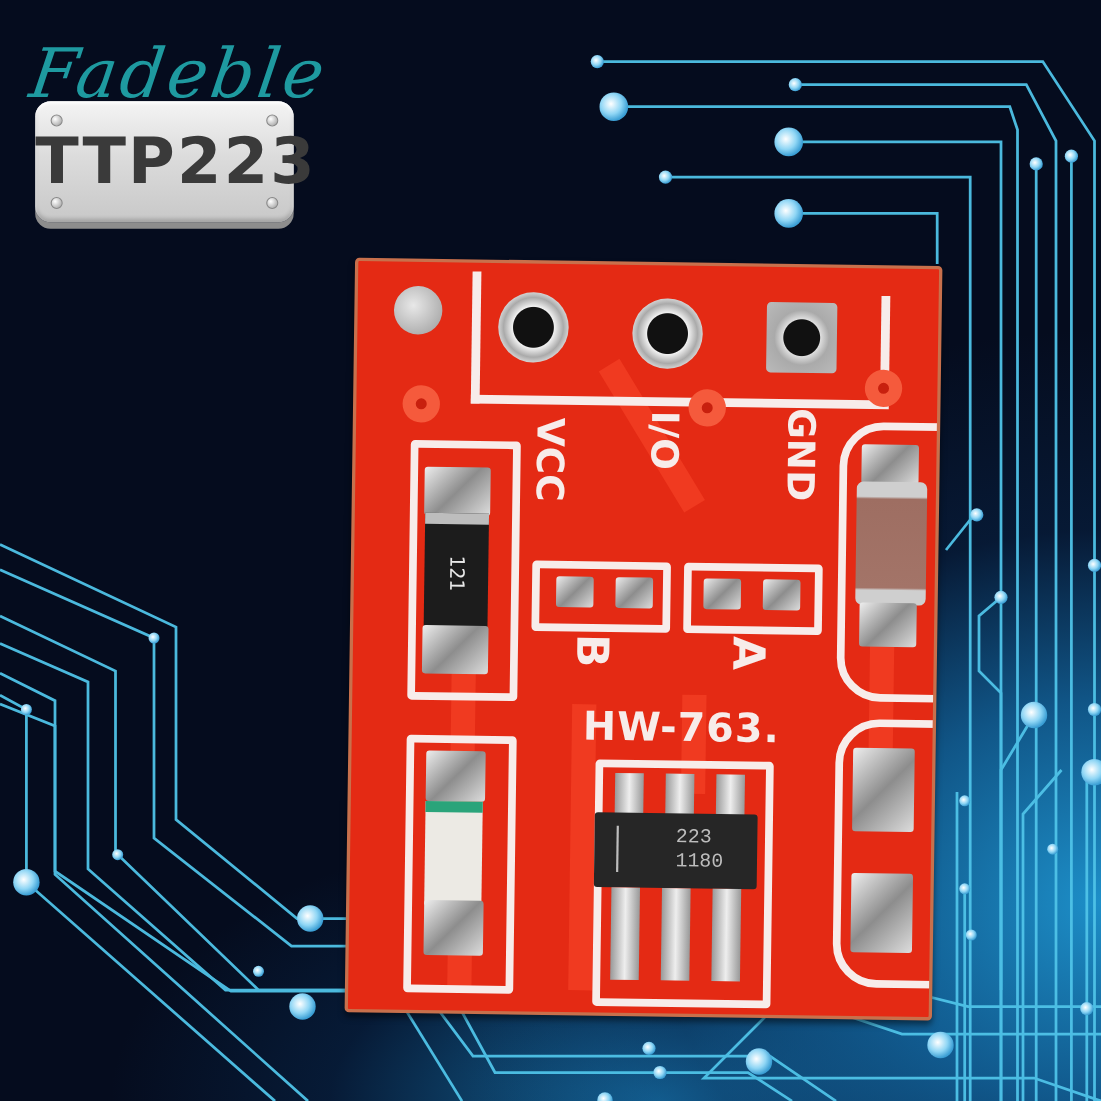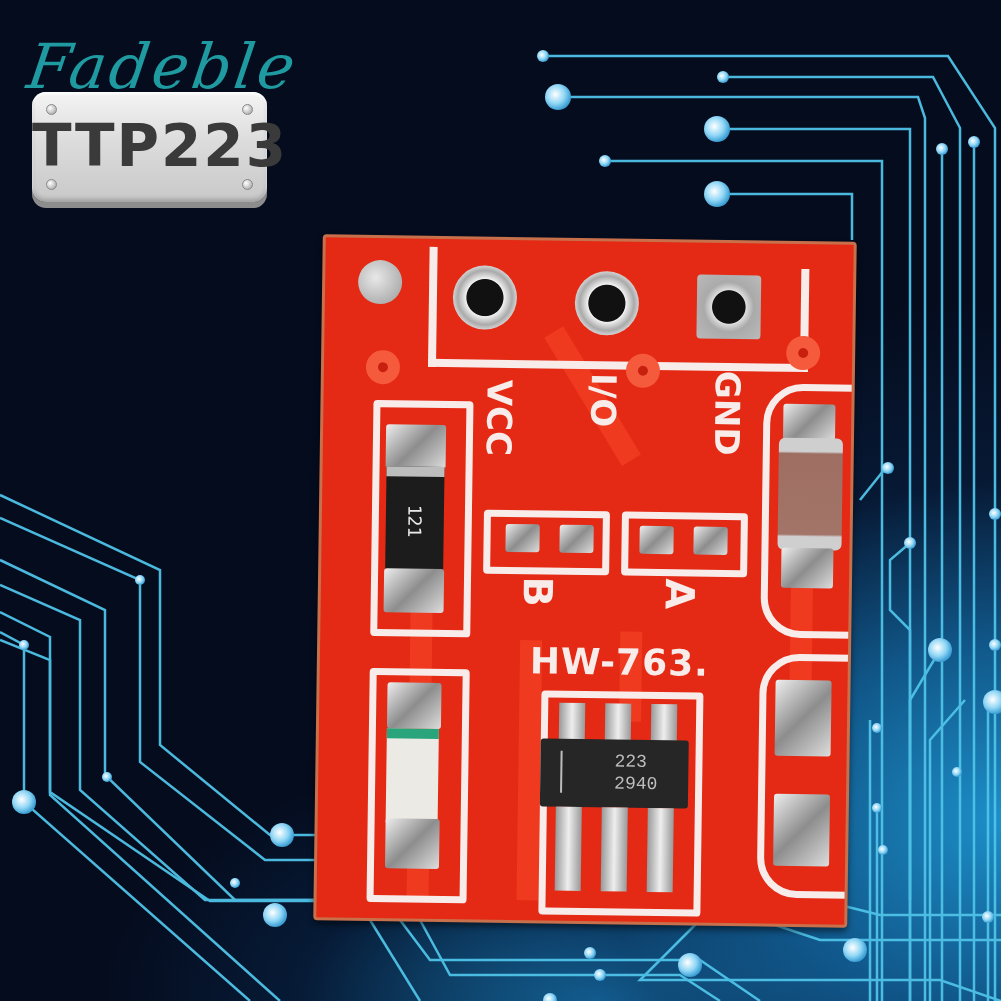--- a/index.html
+++ b/index.html
@@ -179,21 +179,21 @@
     <div class="led" style="left:68px;top:490px;"></div>
     <div class="pad" style="left:68px;top:580px;width:54px;height:50px;"></div>
 
     <div class="silk" style="left:222px;top:450px;width:148px;height:210px;"></div>
     <div class="pin" style="left:240px;top:462px;height:40px;"></div>
     <div class="pin" style="left:286px;top:462px;height:40px;"></div>
     <div class="pin" style="left:332px;top:462px;height:40px;"></div>
     <div class="ic" style="left:222px;top:498px;">
       <div class="bar"></div>
       <div class="t">223</div>
-      <div class="t" style="top:34px">2940</div>
+      <div class="t" style="top:34px">1180</div>
     </div>
     <div class="pin" style="left:238px;top:566px;height:84px;"></div>
     <div class="pin" style="left:284px;top:566px;height:84px;"></div>
     <div class="pin" style="left:330px;top:566px;height:84px;"></div>
 
     <div class="silk" style="left:440px;top:140px;width:90px;height:240px;border-radius:40px 0 0 40px;"></div>
     <div class="pad" style="left:460px;top:160px;width:52px;height:36px;"></div>
     <div class="cap" style="left:456px;top:194px;"></div>
     <div class="pad" style="left:460px;top:304px;width:52px;height:40px;"></div>
 

